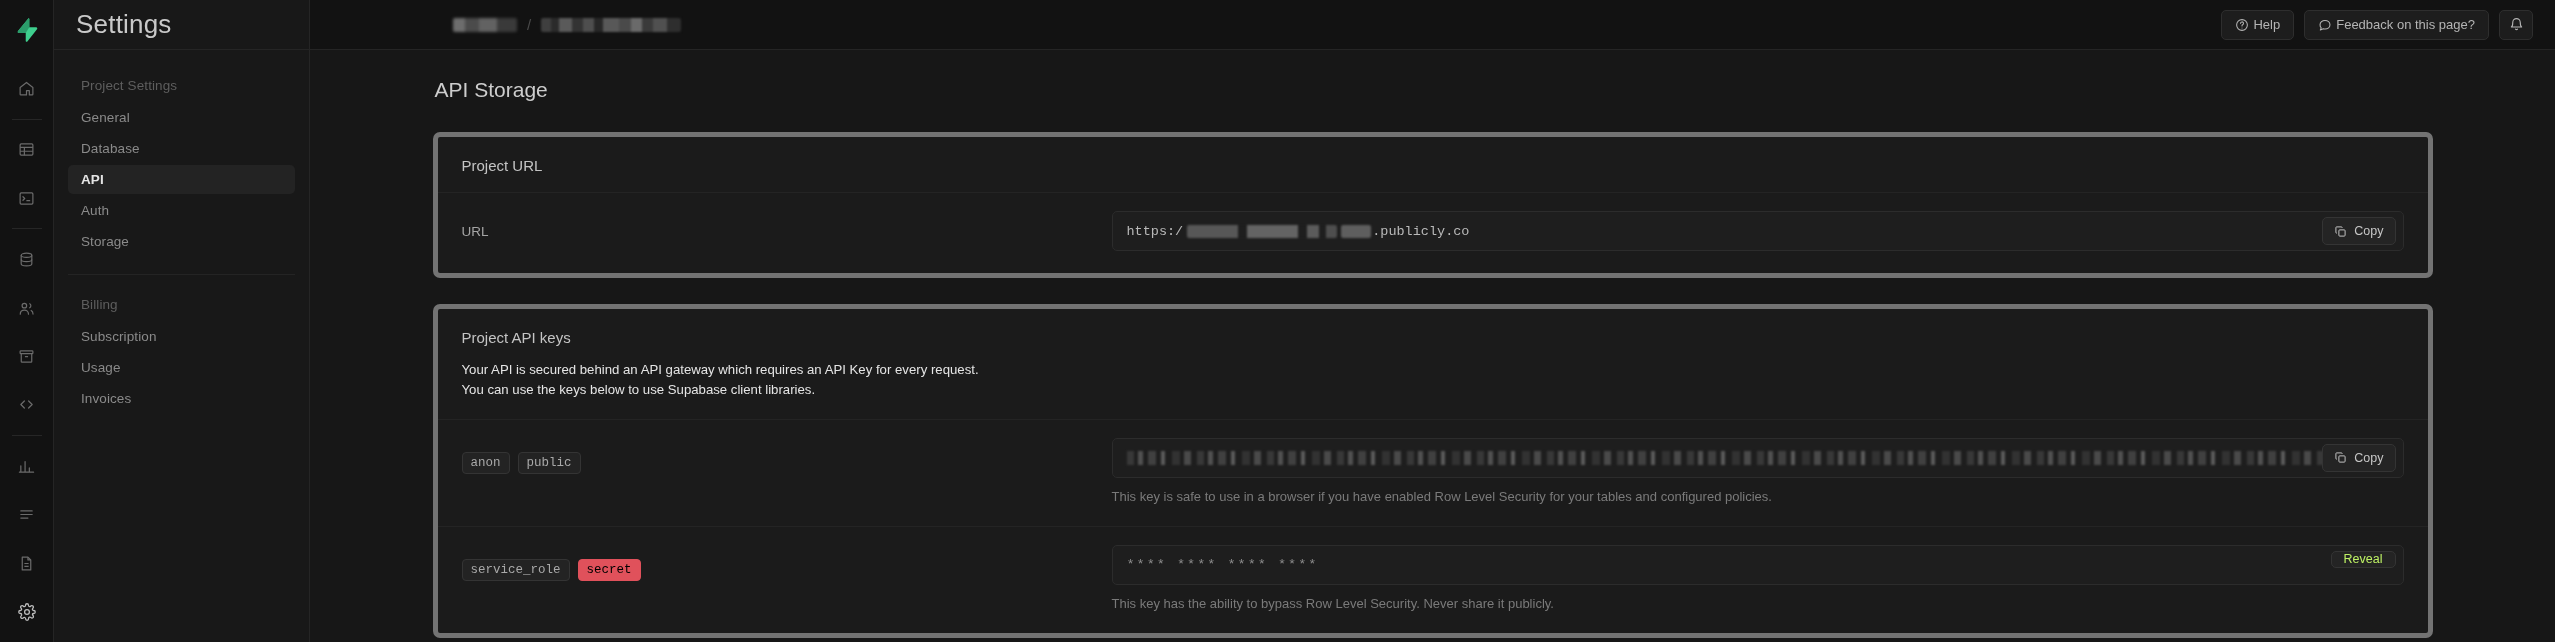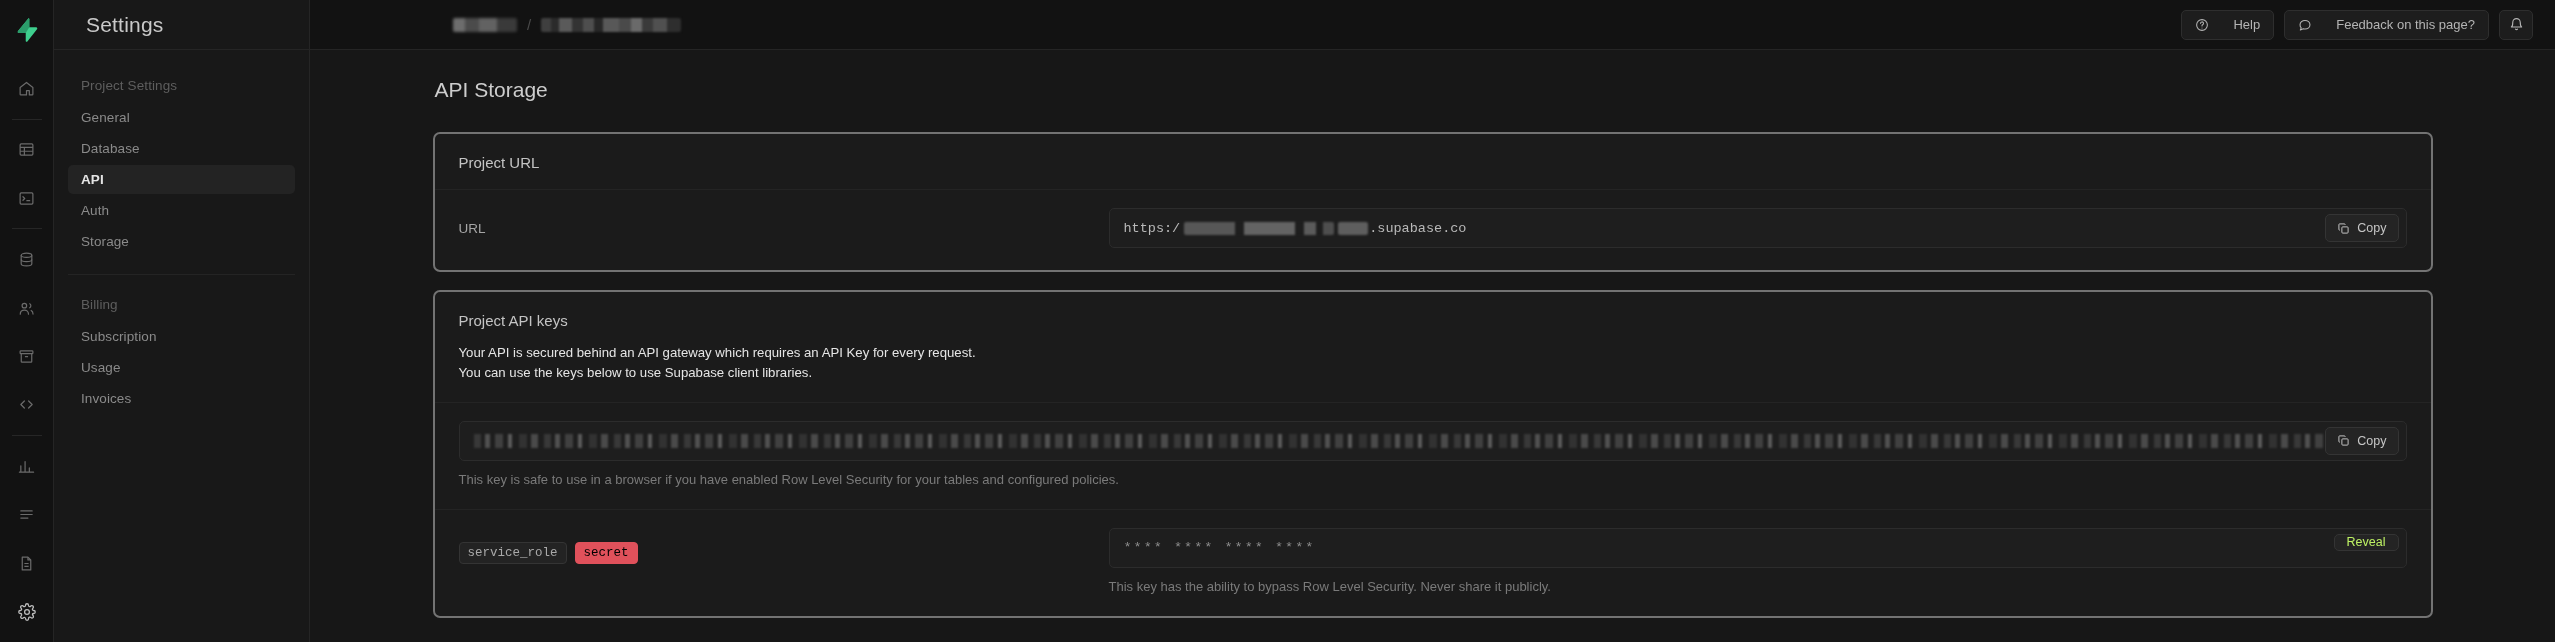--- a/index.html
+++ b/index.html
@@ -33,21 +33,21 @@
   .side {
     width: 256px; flex: 0 0 256px; height: 642px;
     background: #181818;
     border-right: 1px solid #252525;
     display: flex; flex-direction: column;
   }
   .side-head {
     height: 50px; display: flex; align-items: center;
     padding: 0 22px; border-bottom: 1px solid #252525;
   }
-  .side-title { font-size: 21px; color: #c9c9c9; font-weight: 400; letter-spacing:.2px;margin-left:10px;}
+  .side-title { font-size: 26px; color: #c9c9c9; font-weight: 400; letter-spacing:.2px;}
   .side-body { padding: 22px 14px 0 14px; }
   .side-group-label {
     font-size: 13.5px; color: #5e5e5e; padding: 6px 13px 10px 13px; letter-spacing: .1px;
   }
   .side-item {
     font-size: 13.5px; color: #8a8a8a;
     padding: 7px 13px; border-radius: 5px; margin-bottom: 2px;
     letter-spacing: .1px;
   }
   .side-item.active { background: #232323; color: #e4e4e4; font-weight: 700; }
@@ -64,37 +64,37 @@
   }
   .crumbs { display: flex; align-items: center; gap: 10px; margin-left: 125px; }
   .redact { display:inline-block; border-radius: 2px; }
   .redact.r1 { width: 64px; height: 14px; background: linear-gradient(90deg,#6d6d6d 0 18%,#4b4b4b 18% 40%,#626262 40% 68%,#3a3a3a 68% 100%); filter: blur(1.4px); }
   .crumb-sep { color: #4a4a4a; font-size: 15px; }
   .redact.r2 { width: 140px; height: 14px;
     background: linear-gradient(90deg,#3f3f3f 0 7%,#2b2b2b 7% 13%,#5a5a5a 13% 22%,#333 22% 30%,#4e4e4e 30% 38%,#272727 38% 44%,#585858 44% 56%,#4a4a4a 56% 64%,#6a6a6a 64% 72%,#3a3a3a 72% 80%,#505050 80% 90%,#2e2e2e 90% 100%);
     filter: blur(1.3px); }
   .topbar-right { margin-left: auto; display: flex; align-items: center; gap: 10px; }
   .tb-btn {
-    height: 30px; display: flex; align-items: center; gap: 24px;
+    height: 30px; display: flex; align-items: center; gap: 4px;
     padding: 0 13px; border: 1px solid #2e2e2e; border-radius: 5px;
     background: #1d1d1d; color: #b4b4b4; font-size: 13px;
   }
   .tb-icon-btn {
     width: 34px; height: 30px; display:flex; align-items:center; justify-content:center;
     border: 1px solid #2e2e2e; border-radius: 5px; background:#1d1d1d; color: #b4b4b4;
   }
 
   
   .content { flex: 1 1 auto; overflow: hidden; padding: 28px 0 0 0; background:#171717; }
   .content-inner { width: 2000px; margin: 0 auto; padding-left: 0px; }
   .page-title { font-size: 21px; color: #cdcdcd; margin: 0 0 30px 2px; font-weight: 400; }
 
   .panel {
-    background: #1b1b1b; border: 2px solid #737373; border-radius: 7px;
-    margin-bottom: 18px; overflow: hidden;
+    background: #1b1b1b; border: 5px solid #737373; border-radius: 7px;
+    margin-bottom: 26px; overflow: hidden;
   }
   .panel-head { padding: 20px 24px 18px 24px; }
   .panel-head h2 { font-size: 15px; color: #c4c4c4; font-weight: 400; }
   .panel-desc { margin-top: 14px; font-size: 13.2px; color: #e5e5e5; line-height: 1.55; }
   .panel-row {
     display: flex; align-items: flex-start;
     padding: 18px 24px 22px 24px;
     border-top: 1px solid #242424;
   }
   .row-label { width: 650px; flex: 0 0 650px; font-size: 13.5px; color: #a5a5a5; padding-top: 13px; }
@@ -309,21 +309,21 @@
             <h2>Project URL</h2>
           </div>
           <div class="panel-row">
             <div class="row-label">URL</div>
             <div class="row-main">
               <div class="input-wrap">
                 <div class="field">
                   <span>https:/</span>
                   <span class="redact" style="width:150px;height:13px;margin:0 4px;background:linear-gradient(90deg,#575757 0 34%,#1e1e1e 34% 40%,#636363 40% 74%,#1e1e1e 74% 80%,#5b5b5b 80% 88%,#1e1e1e 88% 93%,#4e4e4e 93% 100%);filter:blur(1.1px);"></span>
                   <span class="redact" style="width:30px;height:13px;margin-right:1px;background:#5e5e5e;filter:blur(1.1px);"></span>
-                  <span>.supabase.co</span>
+                  <span>.publicly.co</span>
                 </div>
                 <button class="copy-btn">
                   <span>
                     <svg width="13" height="13" viewBox="0 0 24 24" fill="none" stroke="currentColor" stroke-width="1.8" stroke-linejoin="round">
                       <rect x="9" y="9" width="11.5" height="11.5" rx="1.6"></rect>
                         <path d="M5.5 15H4.8A1.3 1.3 0 0 1 3.5 13.7V4.8A1.3 1.3 0 0 1 4.8 3.5h8.9A1.3 1.3 0 0 1 15 4.8v.7"></path>
                     </svg>
                   </span>
                   <span>Copy</span>
                 </button>
@@ -335,20 +335,26 @@
         <div class="panel">
           <div class="panel-head">
             <h2>Project API keys</h2>
             <div class="panel-desc">
               <div>Your API is secured behind an API gateway which requires an API Key for every request.</div>
               <div>You can use the keys below to use Supabase client libraries.</div>
             </div>
           </div>
 
           <div class="panel-row">
+            <div class="row-label" style="padding-top:4px;">
+              <div class="tags">
+                <span class="tag">anon</span>
+                <span class="tag">public</span>
+              </div>
+            </div>
             <div class="row-main">
               <div class="input-wrap">
                 <div class="field">
                   <span class="keyblur"></span>
                 </div>
                 <button class="copy-btn">
                   <span>
                     <svg width="13" height="13" viewBox="0 0 24 24" fill="none" stroke="currentColor" stroke-width="1.8" stroke-linejoin="round">
                       <rect x="9" y="9" width="11.5" height="11.5" rx="1.6"></rect>
                         <path d="M5.5 15H4.8A1.3 1.3 0 0 1 3.5 13.7V4.8A1.3 1.3 0 0 1 4.8 3.5h8.9A1.3 1.3 0 0 1 15 4.8v.7"></path>

